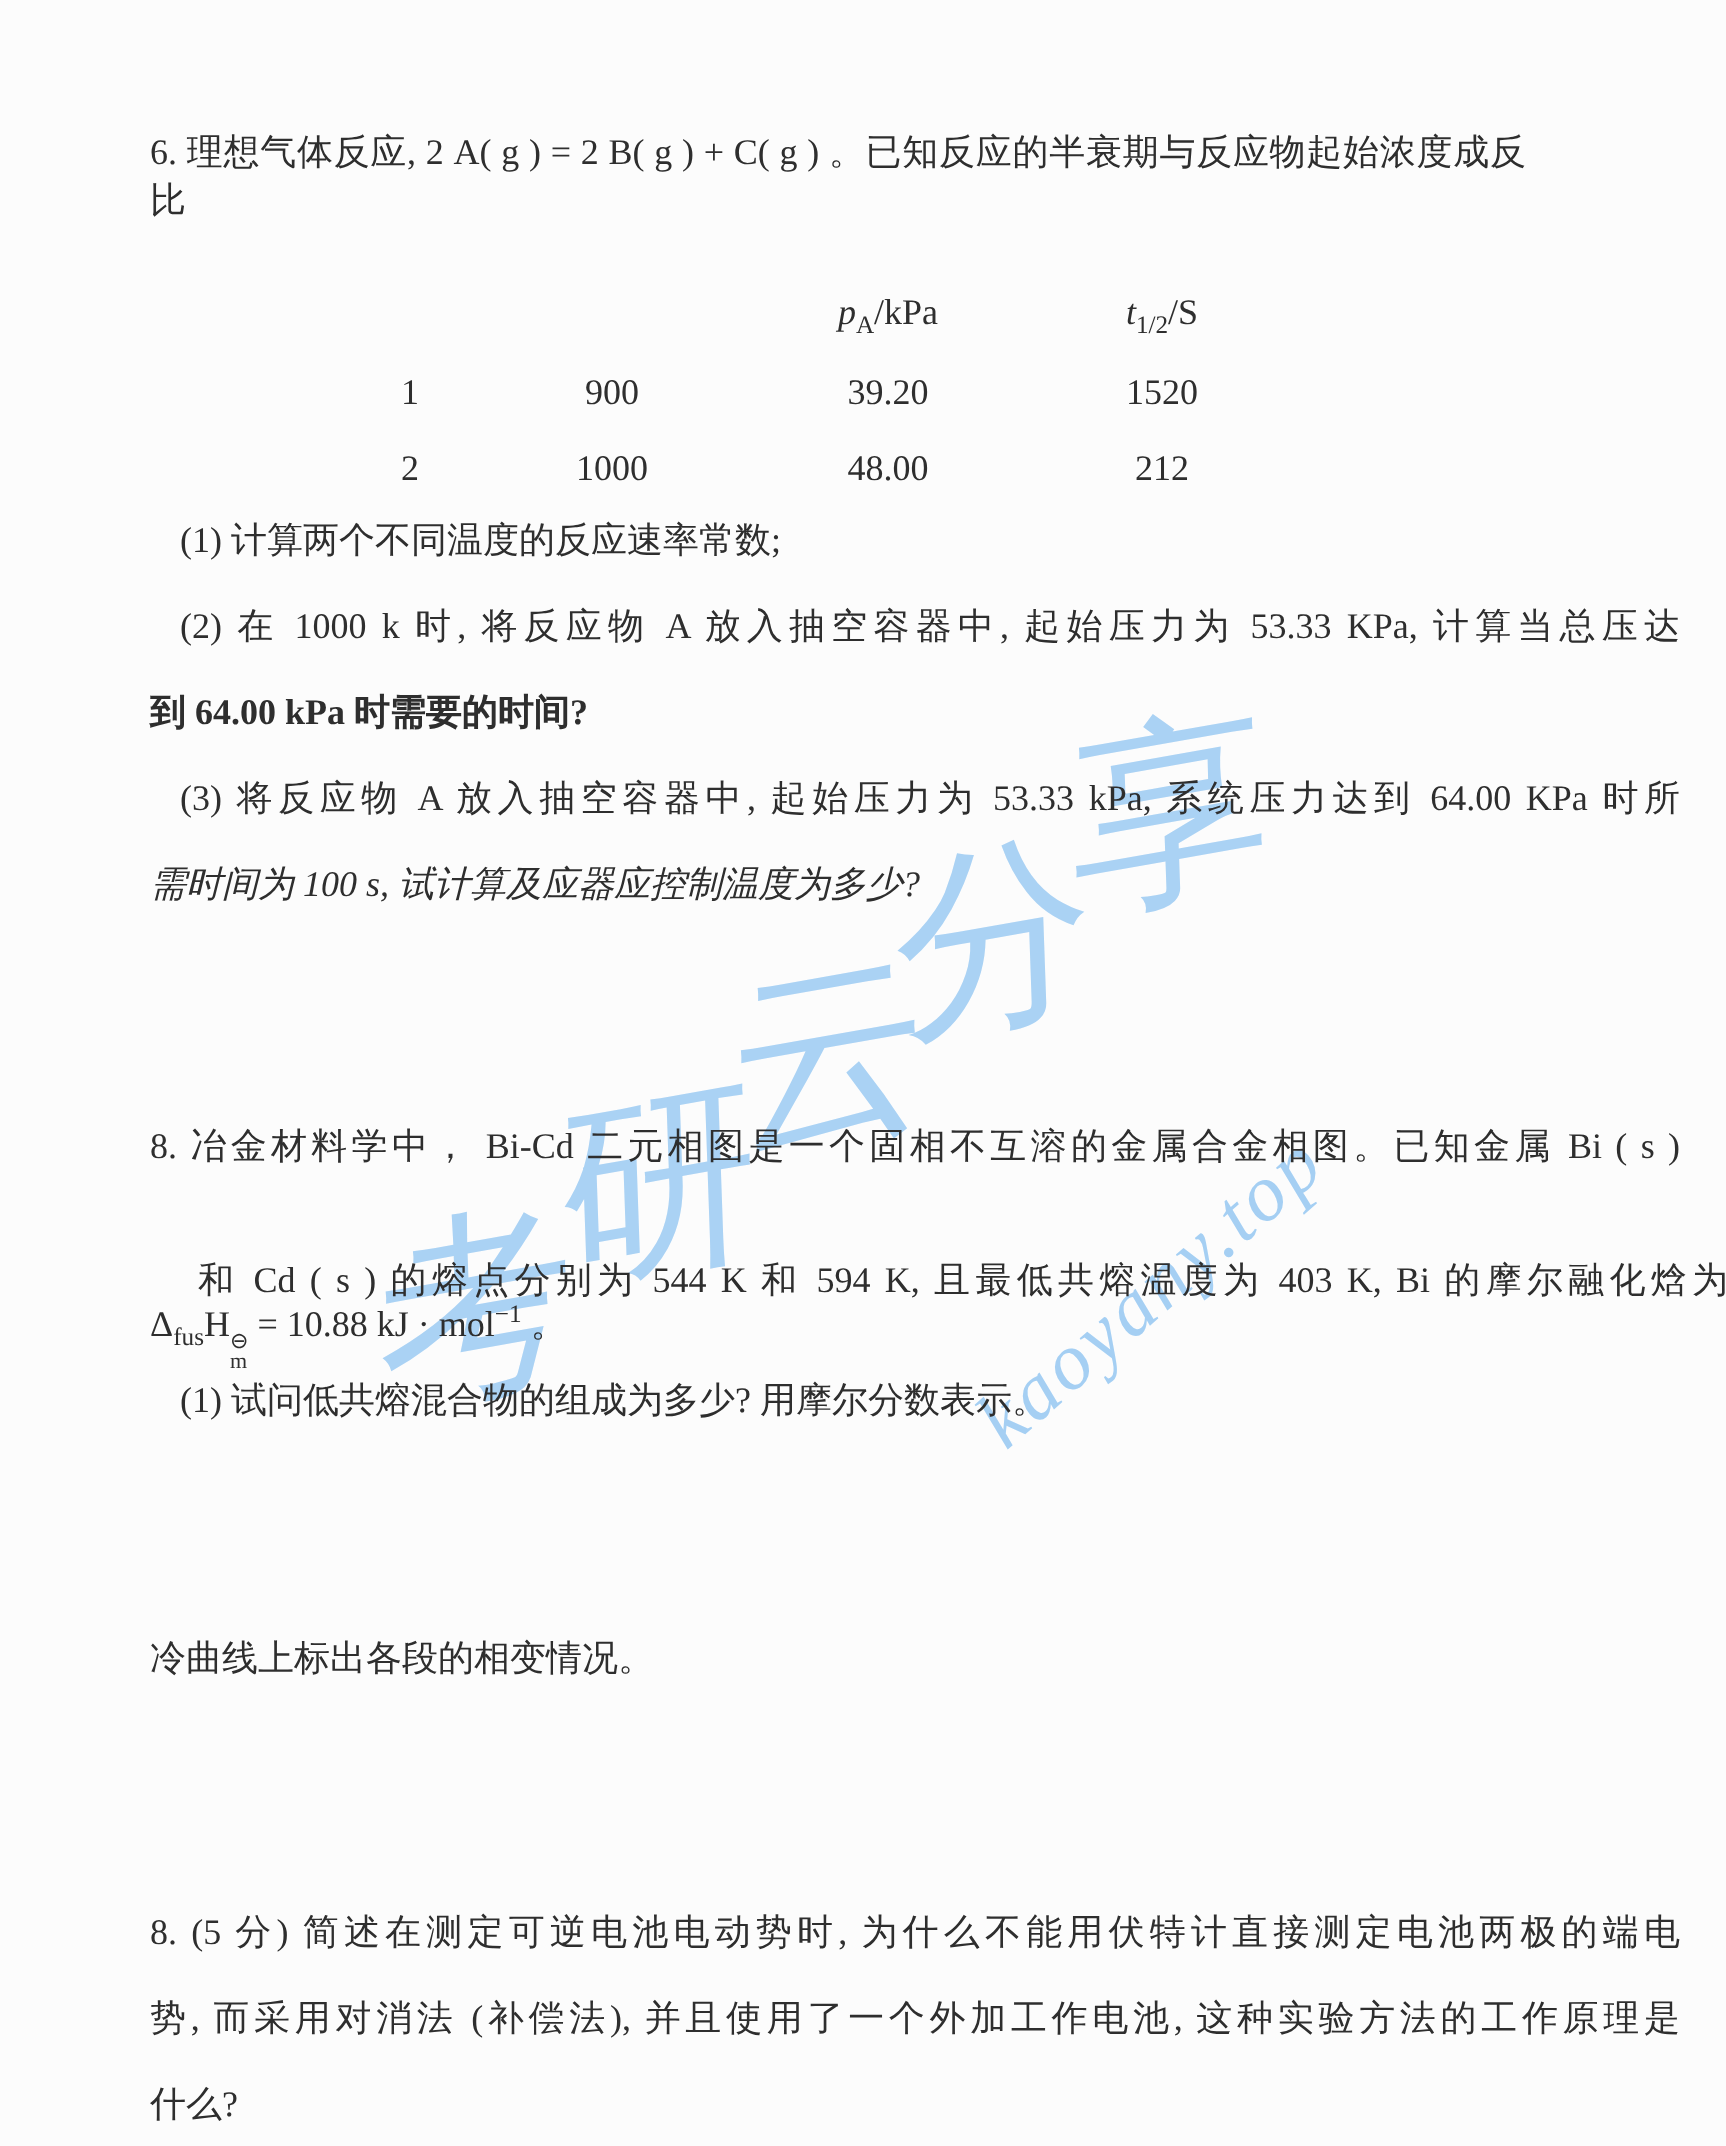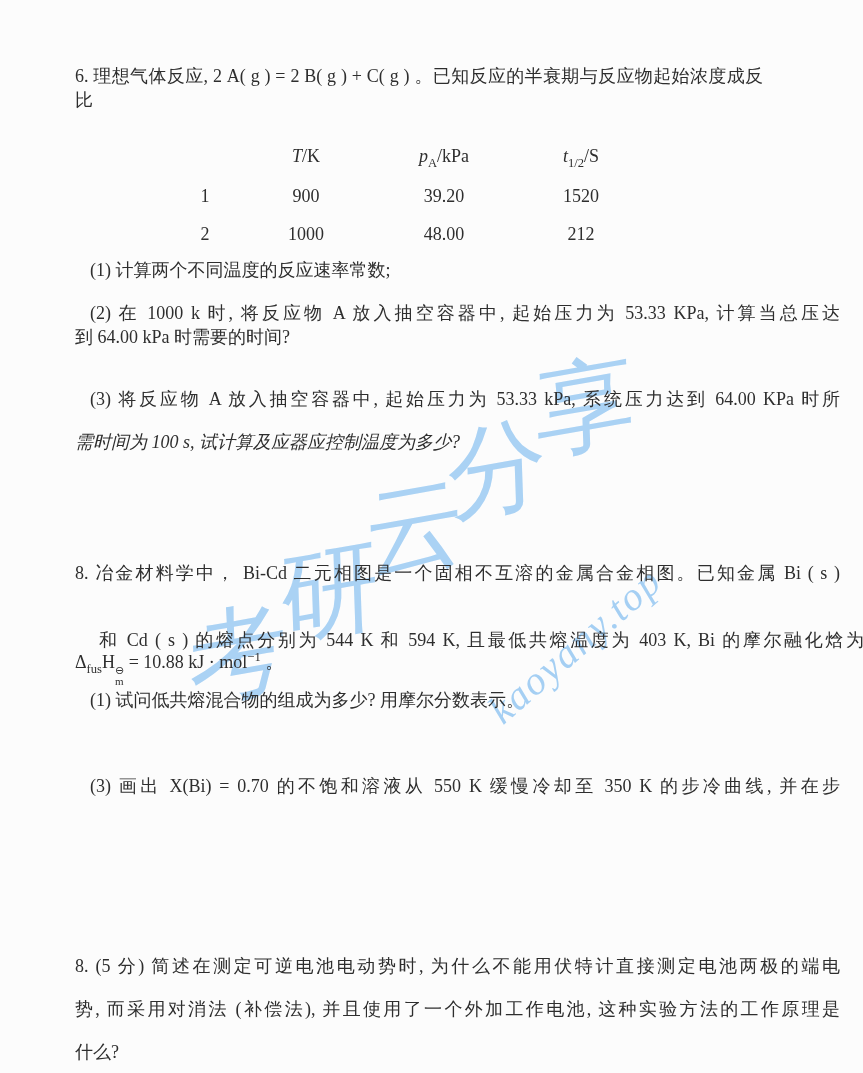--- a/index.html
+++ b/index.html
@@ -86,51 +86,50 @@
   <span class="wm-char" style="left:188px; top:605px;">考</span>
   <span class="wm-char" style="left:280px; top:543px;">研</span>
   <span class="wm-char" style="left:365px; top:478px;">云</span>
   <span class="wm-char" style="left:447px; top:420px;">分</span>
   <span class="wm-char" style="left:535px; top:358px;">享</span>
   <span class="wm-url">kaoyany.top</span>
 
   <div class="line jl" style="top:64px; width:688px;">6. 理想气体反应, 2 A( g ) = 2 B( g ) + C( g ) 。已知反应的半衰期与反应物起始浓度成反比</div>
 
   <div class="trow" style="top:144px;">
-    <span class="cell c1"><span class="th-main">T</span><sub></sub><span>/K</span></span>
     <span class="cell c2"><span class="th-main">p</span><sub>A</sub><span>/kPa</span></span>
     <span class="cell c3"><span class="th-main">t</span><sub>1/2</sub><span>/S</span></span>
   </div>
   <div class="trow" style="top:184px;">
     <span class="cell idx">1</span>
     <span class="cell c1">900</span>
     <span class="cell c2">39.20</span>
     <span class="cell c3">1520</span>
   </div>
   <div class="trow" style="top:222px;">
     <span class="cell idx">2</span>
     <span class="cell c1">1000</span>
     <span class="cell c2">48.00</span>
     <span class="cell c3">212</span>
   </div>
 
   <div class="line natural indent" style="top:258px;">(1) 计算两个不同温度的反应速率常数;</div>
   <div class="line jl indent" style="top:301px;">(2) 在 1000 k 时, 将反应物 A 放入抽空容器中, 起始压力为 53.33 KPa, 计算当总压达</div>
-  <div class="line natural" style="top:325px;">到 64.00 kPa 时需要的时间?</div>
+  <div class="line natural" style="top:344px;font-weight:bold;">到 64.00 kPa 时需要的时间?</div>
   <div class="line jl indent" style="top:387px;">(3) 将反应物 A 放入抽空容器中, 起始压力为 53.33 kPa, 系统压力达到 64.00 KPa 时所</div>
   <div class="line natural" style="top:430px;font-style:italic;">需时间为 100 s, 试计算及应器应控制温度为多少?</div>
 
   <div class="line jl" style="top:561px;">8. 冶金材料学中， Bi-Cd 二元相图是一个固相不互溶的金属合金相图。已知金属 Bi ( s )</div>
   <div class="line jl" style="top:628px;margin-left:24px;">和 Cd ( s ) 的熔点分别为 544 K 和 594 K, 且最低共熔温度为 403 K, Bi 的摩尔融化焓为</div>
 
   <div class="line natural" style="top:645px;"><span>Δ</span><sub>fus</sub><span>H</span><span class="supsub">
         <span class="ss-top">⊖</span>
         <span class="ss-bot">m</span>
       </span><span> = 10.88 kJ · mol</span><sup>−1</sup><span> 。</span></div>
 
   <div class="line natural indent" style="top:688px;text-align:center;">(1) 试问低共熔混合物的组成为多少? 用摩尔分数表示。</div>
-  <div class="line jl indent" style="top:774px;">(3) 画出 X(Bi) = 0.70 的不饱和溶液从 550 K 缓慢冷却至 350 K 的步冷曲线, 并在步</div>
+  <div class="line natural" style="top:817px;">冷曲线上标出各段的相变情况。</div>
 
   <div class="line jl" style="top:954px;">8. (5 分) 简述在测定可逆电池电动势时, 为什么不能用伏特计直接测定电池两极的端电</div>
   <div class="line jl" style="top:997px;">势, 而采用对消法 (补偿法), 并且使用了一个外加工作电池, 这种实验方法的工作原理是</div>
   <div class="line natural" style="top:1040px;text-align:center;">什么?</div>
 
 </div>
 
 </body></html>

